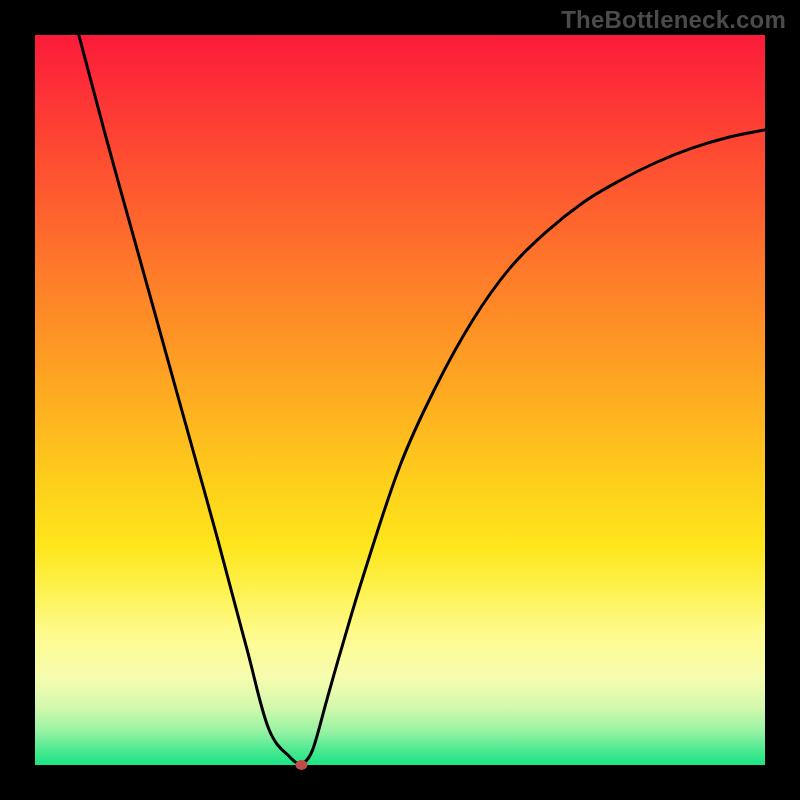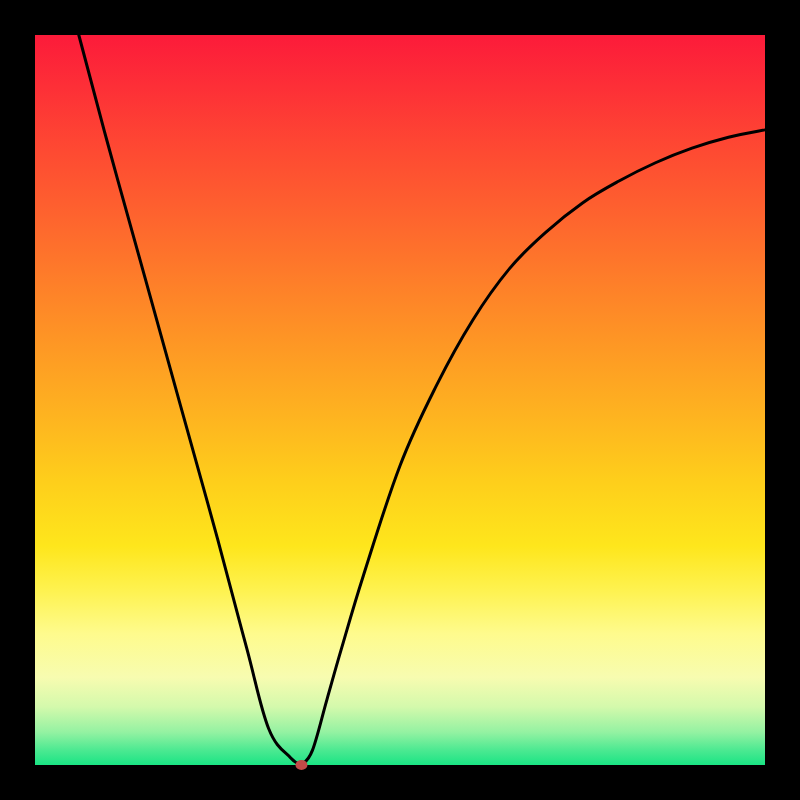--- a/index.html
+++ b/index.html
@@ -28,20 +28,21 @@
     user-select: none;
   }
   svg {
     display: block;
   }
 </style>
 </head>
 <body>
 
 <div class="frame">
+  <div class="watermark">TheBottleneck.com</div>
 
   <svg id="chart-svg" width="800" height="800" viewBox="0 0 800 800">
     <defs>
       <linearGradient id="bg-grad" x1="0" y1="0" x2="0" y2="1">
           <stop offset="0%" stop-color="#fc1b3a"></stop>
           <stop offset="7.000000000000001%" stop-color="#fd2f37"></stop>
           <stop offset="16%" stop-color="#fe4a32"></stop>
           <stop offset="25%" stop-color="#fe642e"></stop>
           <stop offset="34%" stop-color="#fe7f29"></stop>
           <stop offset="43%" stop-color="#fe9924"></stop>

